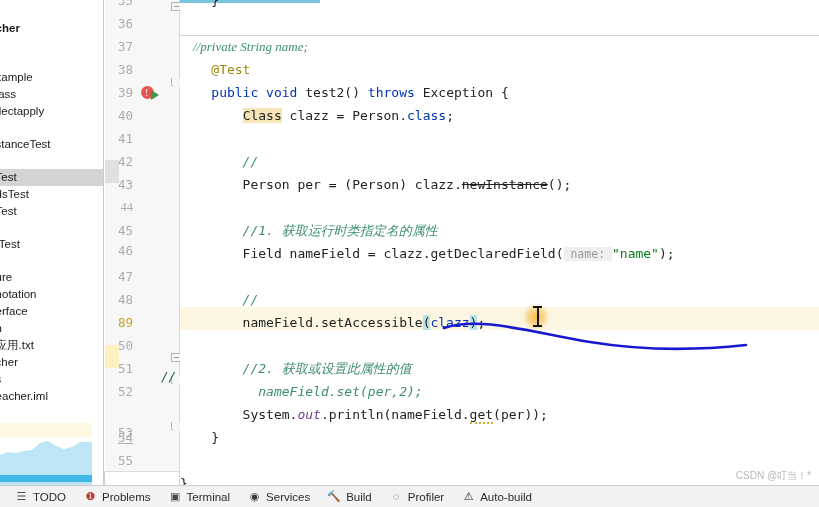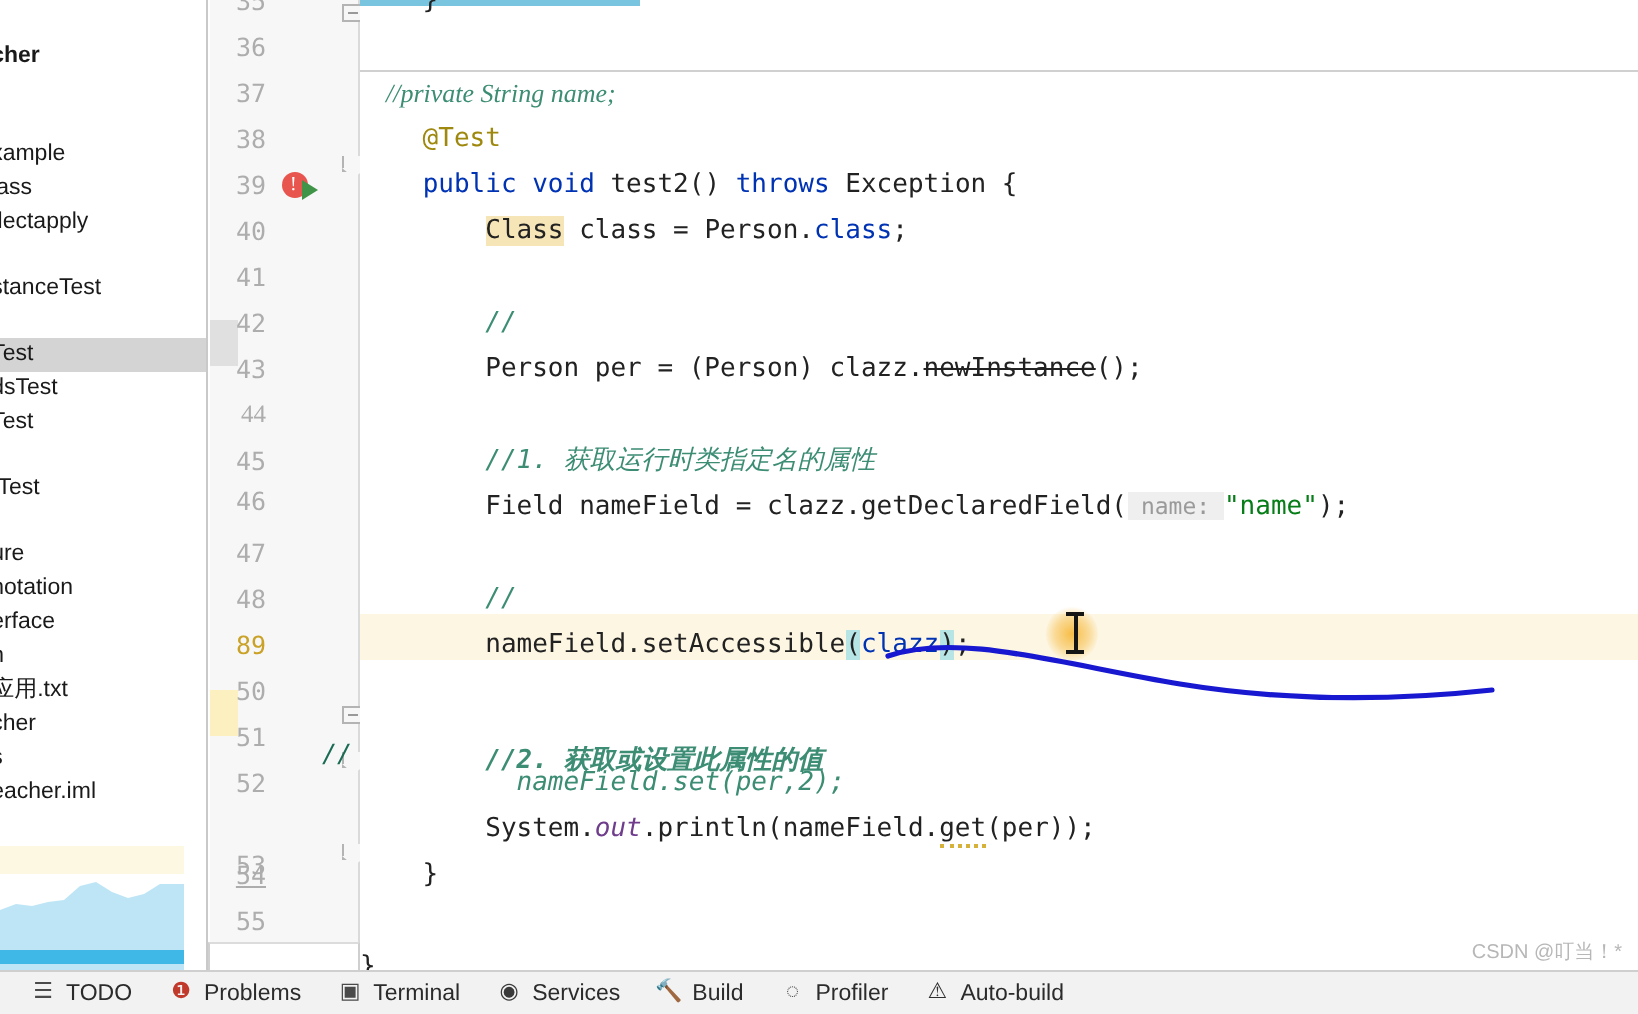--- a/index.html
+++ b/index.html
@@ -386,32 +386,32 @@
   <div id="editor">
     <div id="tab-bar-strip"></div>
     <div id="top-divider"></div>
     <div id="current-line-hl" style="top:307px;"></div>
     <div id="code-lines">
         <div class="code-line" style="top: -11px;"><span>    }</span></div>
         <div class="code-line" style="top: 12px;"></div>
         <div class="code-line" style="top: 35px; font-family: Liberation Serif, serif;"><span class="cmt">    //private String name;</span></div>
         <div class="code-line" style="top: 58px;"><span class="ann">    @Test</span></div>
         <div class="code-line" style="top: 81px;"><span>    </span><span class="kw">public void </span><span>test2() </span><span class="kw">throws </span><span>Exception {</span></div>
-        <div class="code-line" style="top: 104px;"><span>        </span><span class="hl-id">Class</span><span> class = Person.</span><span class="kw">class</span><span>;</span></div>
+        <div class="code-line" style="top: 104px;"><span>        </span><span class="hl-id">Class</span><span> clazz = Person.</span><span class="kw">class</span><span>;</span></div>
         <div class="code-line" style="top: 127px;"></div>
         <div class="code-line" style="top: 150px;"><span class="cmt">        //</span></div>
         <div class="code-line" style="top: 173px;"><span>        Person per = (Person) clazz.</span><span class="dep">newInstance</span><span>();</span></div>
         <div class="code-line" style="top: 196px;"></div>
         <div class="code-line" style="top: 219px;"><span class="cmt">        //1. 获取运行时类指定名的属性</span></div>
         <div class="code-line" style="top: 242px;"><span>        Field nameField = clazz.getDeclaredField(</span><span class="hint"> name: </span><span class="str">"name"</span><span>);</span></div>
         <div class="code-line" style="top: 265px;"></div>
         <div class="code-line" style="top: 288px;"><span class="cmt">        //</span></div>
         <div class="code-line" style="top: 311px;"><span>        nameField.setAccessible</span><span class="br-hl">(</span><span class="kw">clazz</span><span class="br-hl">)</span><span>;</span></div>
         <div class="code-line" style="top: 334px;"></div>
-        <div class="code-line" style="top: 369px; font-weight: bold;"><span class="cmt">        //2. 获取或设置此属性的值</span></div>
+        <div class="code-line" style="top: 357px;"><span class="cmt">        //2. 获取或设置此属性的值</span></div>
         <div class="code-line" style="top: 380px;"><span class="cmt">          nameField.set(per,2);</span></div>
         <div class="code-line" style="top: 403px;"><span>        System.</span><span class="fld">out</span><span>.println(nameField.</span><span class="warn-und">get</span><span>(per));</span></div>
         <div class="code-line" style="top: 426px;"><span>    }</span></div>
         <div class="code-line" style="top: 449px;"></div>
         <div class="code-line" style="top: 472px;"><span>}</span></div>
       </div>
 
     <svg id="ink" width="310" height="46" viewBox="0 0 310 46">
       <path d="M4,10 C40,-2 90,14 150,24 C205,33 260,32 306,27" stroke="#1718d0" stroke-width="2.6" fill="none" stroke-linecap="round"></path>
     </svg>

